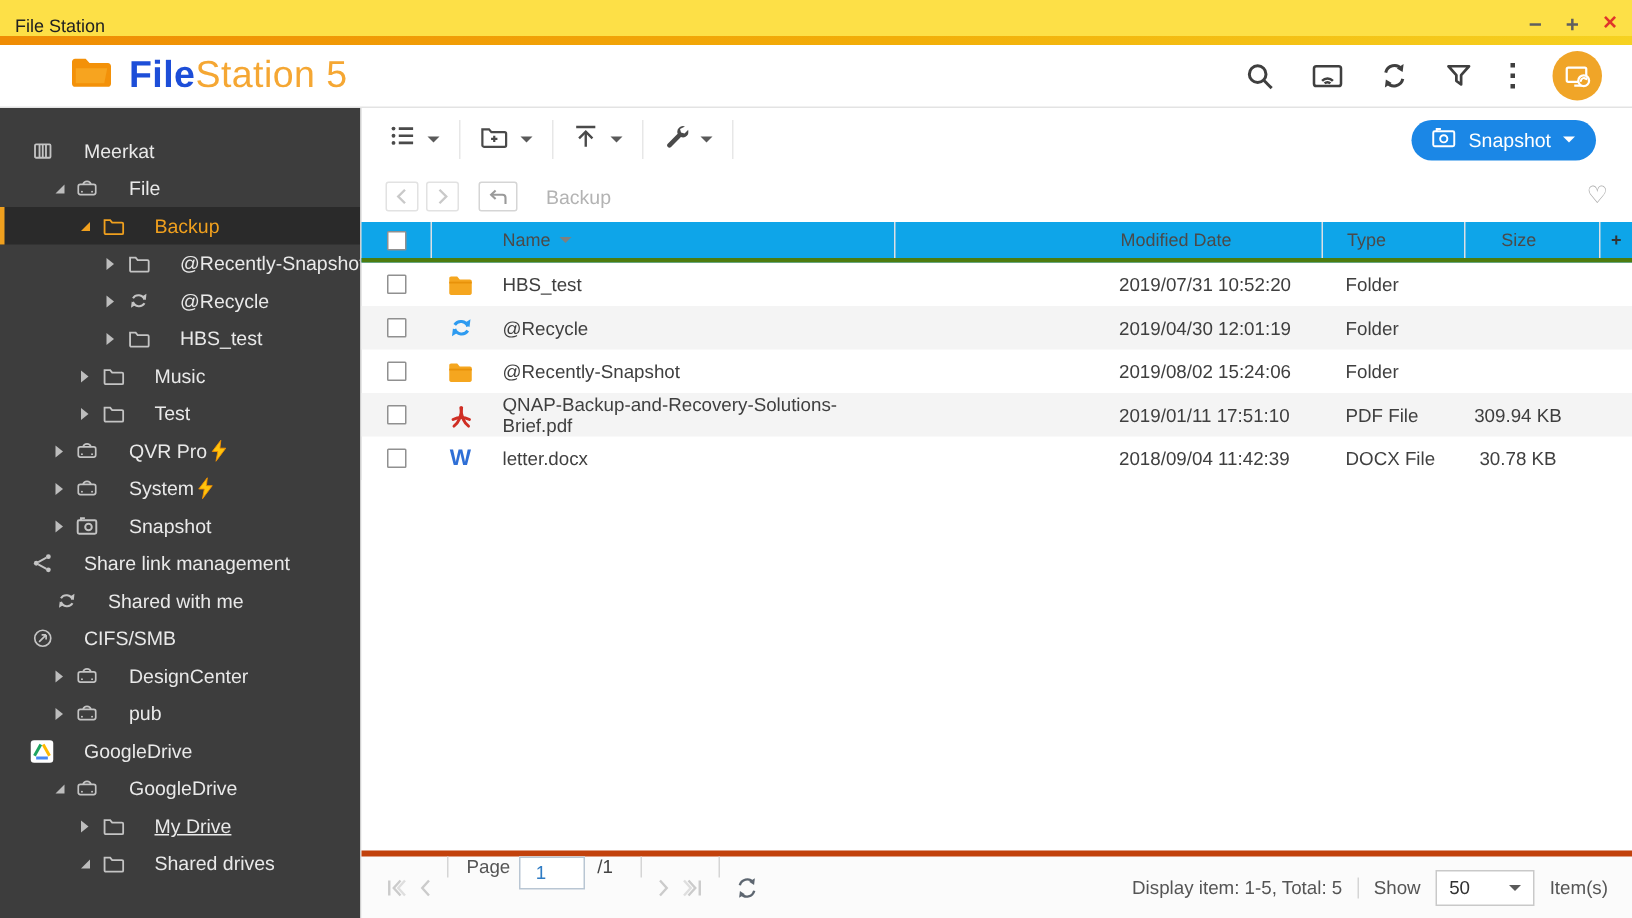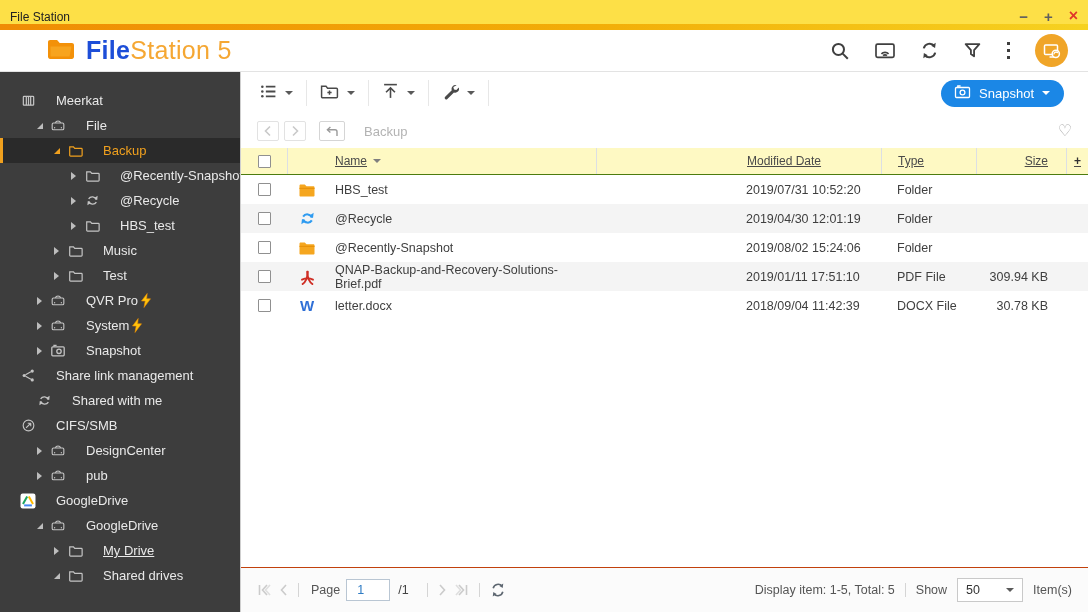--- a/index.html
+++ b/index.html
@@ -46,40 +46,40 @@
   .caret { width:0; height:0; border-left:4px solid transparent; border-right:4px solid transparent; border-top:4px solid #5a5a5a; }
   .snapshot-btn { margin-left:auto; height:27px; background:#1b87e6; color:#fff; border:none; border-radius:14px; display:flex; align-items:center; gap:8px; padding:0 14px 0 13px; font-size:13px; cursor:pointer; font-family:inherit; }
   .snapshot-btn .caret { border-top-color:#fff; }
   
   .navrow { height:34px; flex:none; display:flex; align-items:center; padding:0 16px; gap:5px; }
   .navbtn { width:22px; height:20px; border:1px solid #e2e2e2; border-radius:2px; display:flex; align-items:center; justify-content:center; background:#fff; cursor:pointer; }
   .navbtn.up { width:26px; border-color:#d5d5d5; margin-left:8px; }
   .path { margin-left:14px; color:#b3b3b3; font-size:13px; cursor:pointer; }
   .fav { margin-left:auto; color:#aaa; font-size:16px; cursor:pointer; line-height:1; }
   
-  .thead { height:27px; flex:none; background:#fef9c3; border-bottom:1px solid #4d7c0f; display:flex; align-items:stretch; font-size:12px; color:#4a4a4a;text-decoration:underline; }
+  .thead { height:27px; flex:none; background:#0ea5e9; border-bottom:3px solid #4d7c0f; display:flex; align-items:stretch; font-size:12px; color:#4a4a4a; }
   .thead > div { display:flex; align-items:center; }
   .hc-sep { border-left:1px solid #dcdfe4; }
   .c-check { width:46px; flex:none; justify-content:center; display:flex; align-items:center; }
   .c-icon  { width:40px; flex:none; justify-content:center; display:flex; align-items:center; }
   .c-name  { flex:1; min-width:0; padding-left:8px; display:flex; align-items:center; gap:6px; }
   .c-mod   { width:285px; flex:none; padding-left:150px; display:flex; align-items:center; }
   .c-type  { width:95px; flex:none; padding-left:16px; display:flex; align-items:center; }
-  .c-size  { width:90px; flex:none; padding-right:18px; display:flex; align-items:center; justify-content:flex-end; }
+  .c-size  { width:90px; flex:none; padding-right:18px; display:flex; align-items:center; justify-content:center; }
   .c-plus  { width:22px; flex:none; display:flex; align-items:center; justify-content:center; font-weight:bold; color:#333; cursor:pointer; }
   .sortcaret { width:0; height:0; border-left:4px solid transparent; border-right:4px solid transparent; border-top:4px solid #7f7f7f; }
   .checkbox { width:13px; height:13px; border:1px solid #909090; border-radius:1px; background:#fff; cursor:pointer; }
   .tbody { flex:none; }
   .frow { height:29px; display:flex; align-items:center; font-size:12.5px; color:#3f3f3f; cursor:pointer; }
   .frow:nth-child(even) { background:#f4f4f4; }
   .ficon { display:inline-flex; width:18px; height:18px; align-items:center; justify-content:center; }
   .word-glyph { font-weight:bold; font-size:15px; color:#2f6fd6; line-height:1; }
   .filler { flex:1; background:#fff; }
   
-  .footer { height:45px; flex:none; border-top:1px solid #c2410c; background:#fbfbfb; display:flex; align-items:center; padding:0 16px; font-size:12.5px; color:#555; }
+  .footer { height:45px; flex:none; border-top:4px solid #c2410c; background:#fbfbfb; display:flex; padding:0 16px; font-size:12.5px; color:#555; }
   .pgbtn { display:flex; align-items:center; cursor:pointer; }
   .fdiv { width:1px; height:14px; background:#d5d5d5; margin:0 10px; }
   .pagelabel { margin:0 6px 0 2px; }
   .pageinput { width:44px; height:22px; border:1px solid #b9c6d3; background:#fff; color:#2f7cc4; font-size:12.5px; padding:0 0 0 10px; font-family:inherit; }
   .slash { margin:0 8px 0 8px; color:#444; }
   .fright { margin-left:auto; display:flex; align-items:center; }
   .showsel { width:66px; height:24px; border:1px solid #c9c9c9; background:#fff; display:flex; align-items:center; justify-content:space-between; padding:0 8px; margin:0 10px; cursor:pointer; color:#333; }
 </style>
 </head>
 <body>

